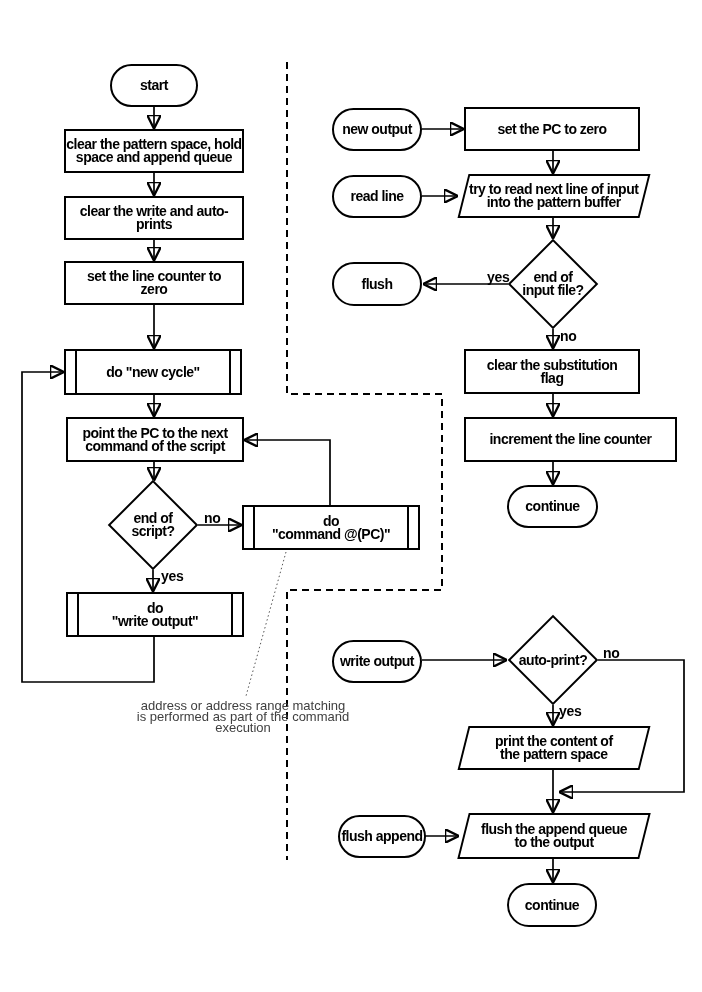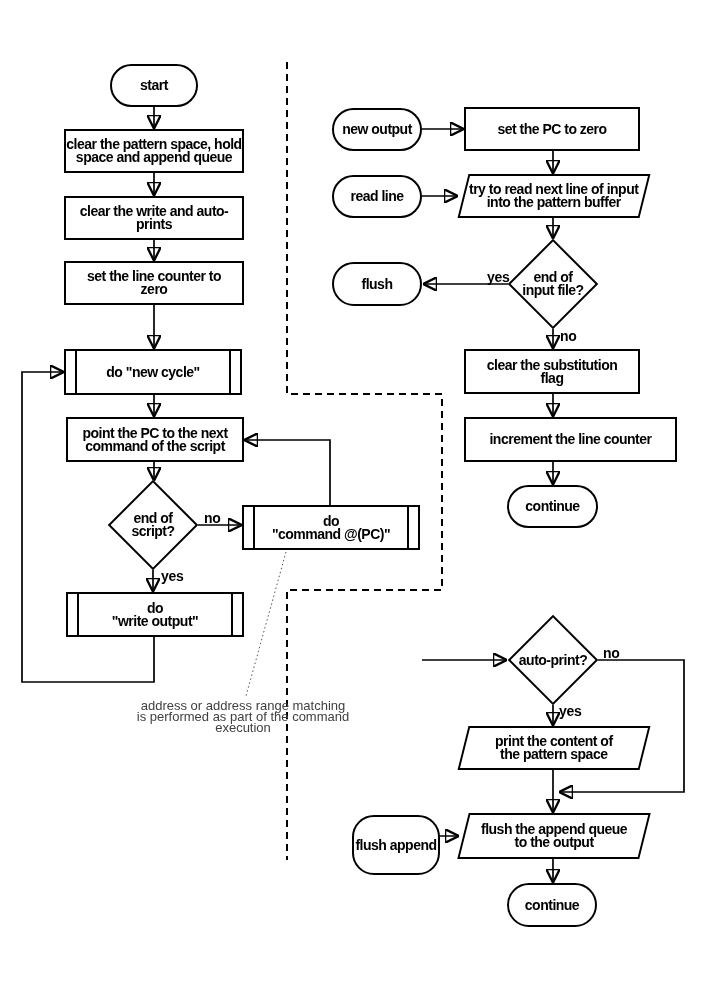--- a/index.html
+++ b/index.html
@@ -151,32 +151,35 @@
   </div>
 
   <div class="node" style="left:464px;top:417px;width:213px;height:45px">
     <span class="lbl">increment the line counter</span>
   </div>
 
   <div class="node stadium" style="left:507px;top:485px;width:91px;height:43px">
     <span class="lbl">continue</span>
   </div>
 
+  <div class="node stadium" style="left:332px;top:640px;width:90px;height:43px">
+    <span class="lbl">write output</span>
+  </div>
 
   <div class="diamond-wrap" style="left:508px;top:615px;width:90px;height:90px">
     <span class="diamond-shape"></span>
     <span class="lbl">auto-print?</span>
   </div>
 
   <div class="node para" style="left:463px;top:726px;width:182px;height:44px">
     <span class="lbl">print the content of
 the pattern space</span>
   </div>
 
-  <div class="node stadium" style="left:352px;top:815px;width:88px;height:60px">
+  <div class="node stadium" style="left:338px;top:815px;width:88px;height:43px">
     <span class="lbl">flush append</span>
   </div>
 
   <div class="node para" style="left:463px;top:813px;width:182px;height:46px">
     <span class="lbl">flush the append queue
 to the output</span>
   </div>
 
   <div class="node stadium" style="left:507px;top:883px;width:90px;height:44px">
     <span class="lbl">continue</span>

